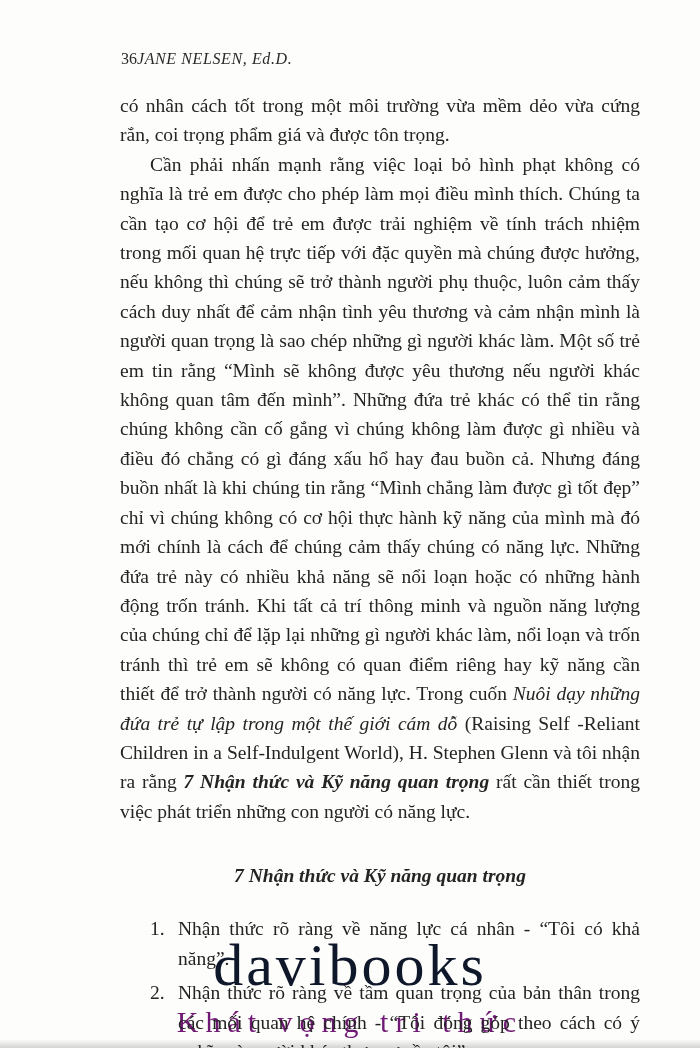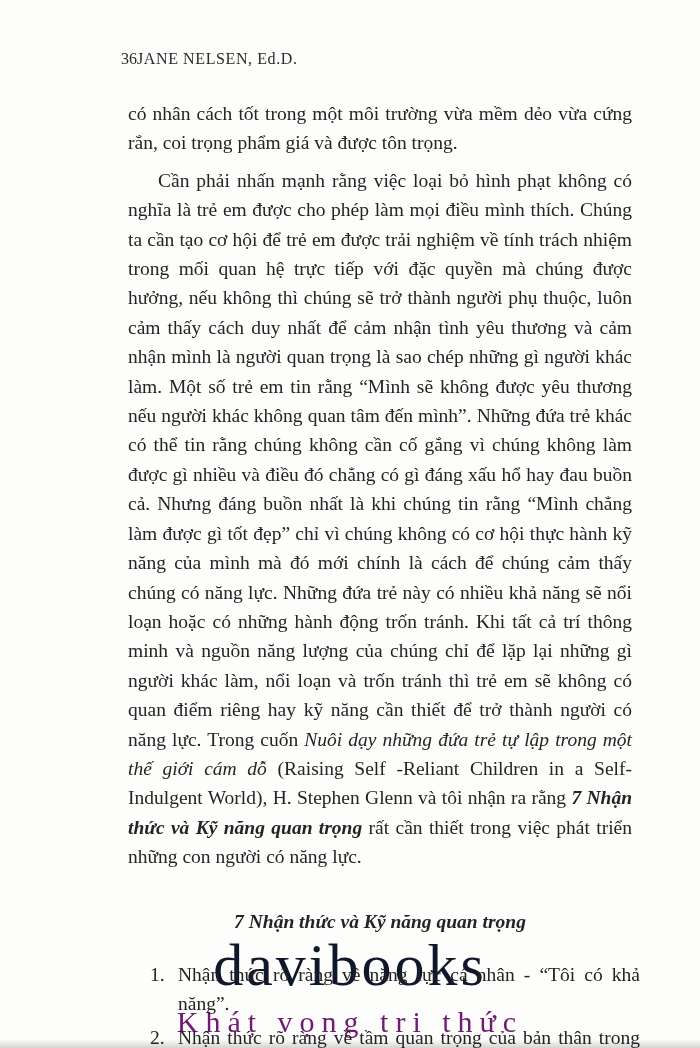--- a/index.html
+++ b/index.html
@@ -22,30 +22,30 @@
   .header {
     position: absolute;
     top: 50px;
     left: 121px;
     right: 62px;
     display: flex;
     align-items: baseline;
     font-size: 16px;
     color: #2a2a2a;
   }
-  .running-head { letter-spacing: 0.6px; }
+  .running-head { letter-spacing: 0.6px; font-style: italic; }
   .content {
     position: absolute;
     top: 91px;
     left: 120px;
     right: 60px;
     z-index: 2;
   }
   .body-para {
-    margin: 8px;
+    margin: 0;
     font-size: 19.5px;
     line-height: 29.4px;
     text-align: justify;
     color: #242424;
   }
   .indent { text-indent: 30px; }
   .italic { font-style: italic; }
   .bold-italic { font-style: italic; font-weight: bold; }
   .section-heading {
     margin: 35px 0 24px 0;

